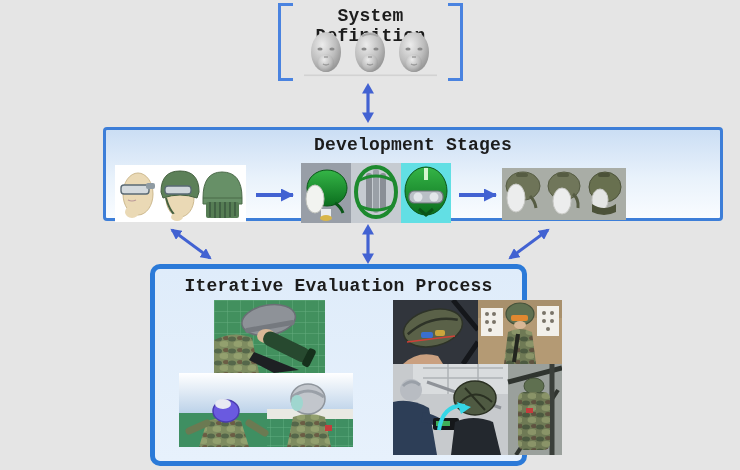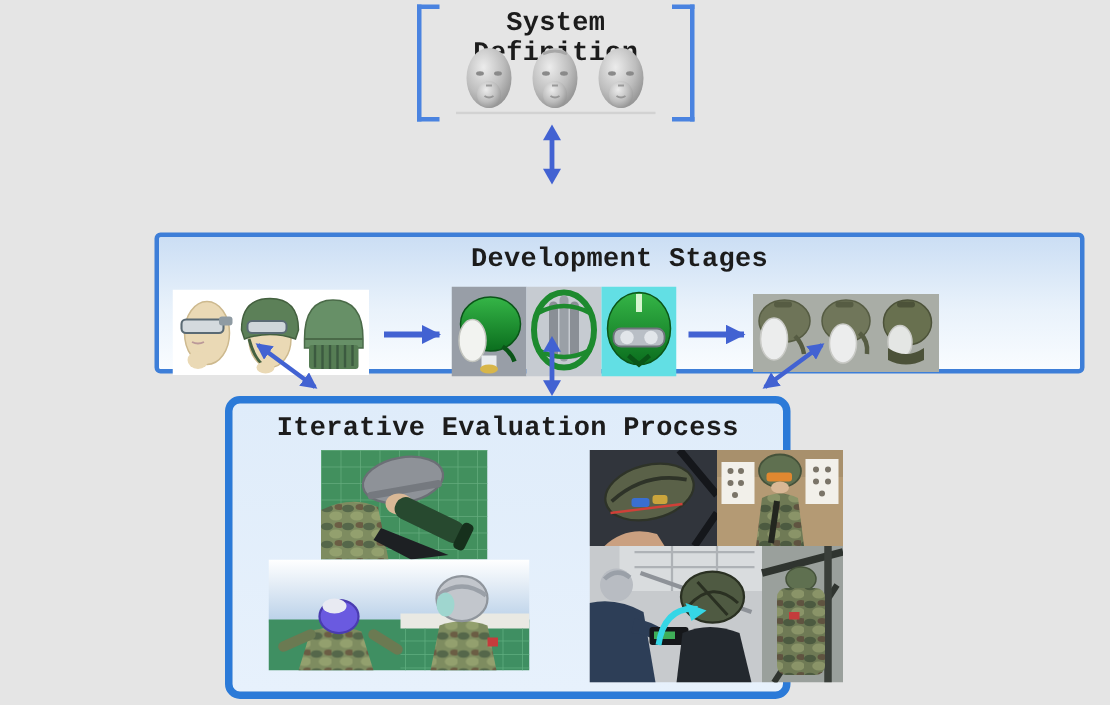--- a/index.html
+++ b/index.html
@@ -16,21 +16,20 @@
   .bracket{position:absolute;top:0;bottom:0;width:12px;}
   .bracket.left{left:0;border-left:3px solid #4a83e0;border-top:3px solid #4a83e0;border-bottom:3px solid #4a83e0;}
   .bracket.right{right:0;border-right:3px solid #4a83e0;border-top:3px solid #4a83e0;border-bottom:3px solid #4a83e0;}
   .top-box .box-title{top:3px;}
   .heads{position:absolute;left:24px;top:27px;}
   
   .mid-box{
     position:absolute;left:103px;top:127px;width:620px;height:94px;
     border:3px solid #3d7ed8;border-radius:4px;box-sizing:border-box;
     background:linear-gradient(180deg,#cbdef4 0%,#e9f2fb 55%,#f9fcff 100%);
-    margin-top:28px;
   }
   .mid-box .box-title{top:5px;}
   .panel{position:absolute;display:block;}
   
   .bottom-box{
     position:absolute;left:150px;top:264px;width:377px;height:202px;
     border:5px solid #2b7ad8;border-radius:10px;box-sizing:border-box;
     background:linear-gradient(180deg,#dfecfa 0%,#e7f1fc 100%);
   }
   .bottom-box .box-title{top:7px;}

